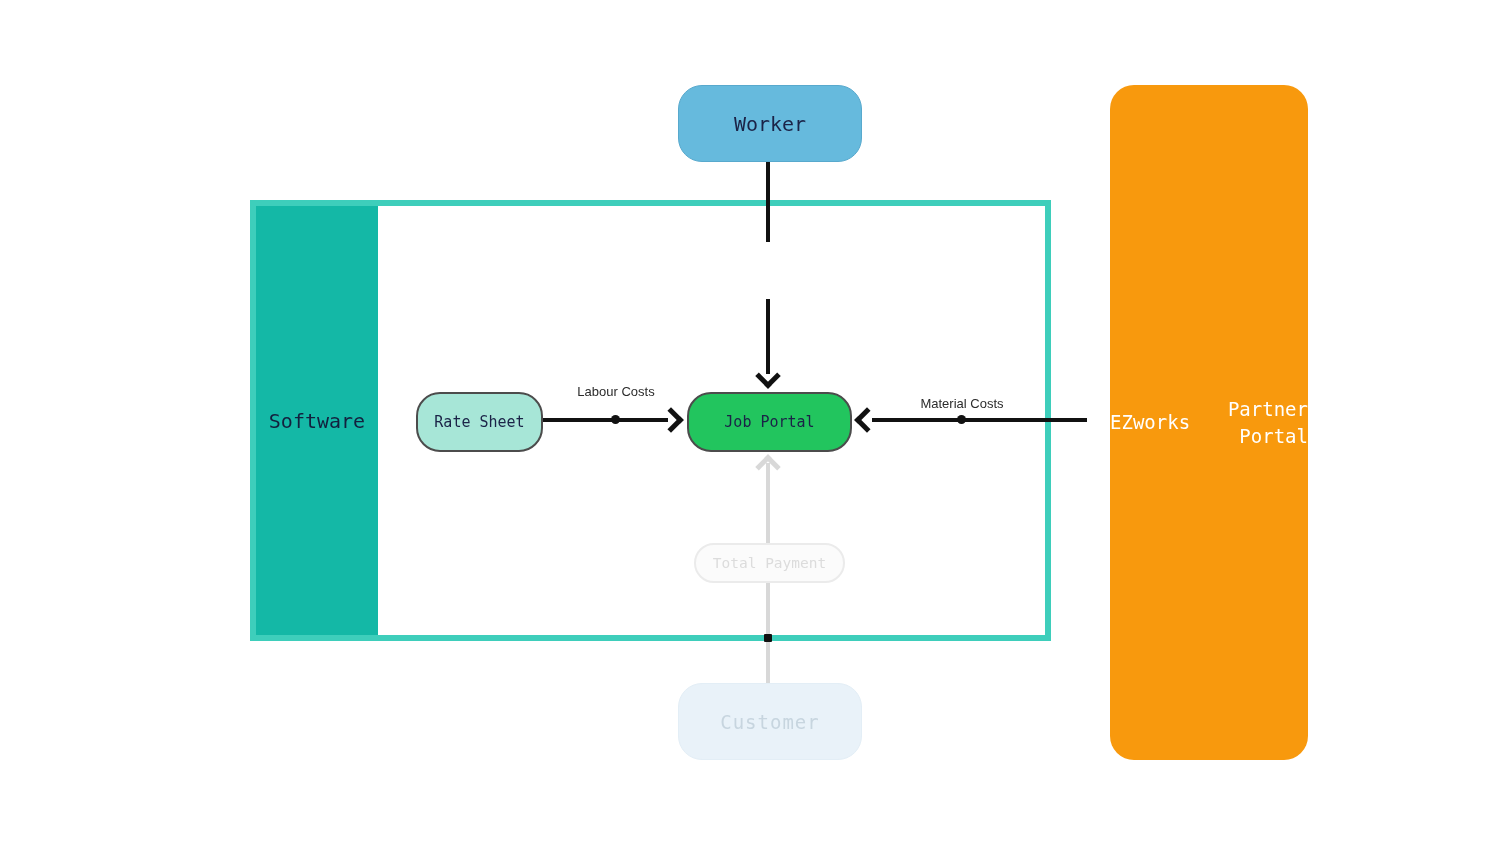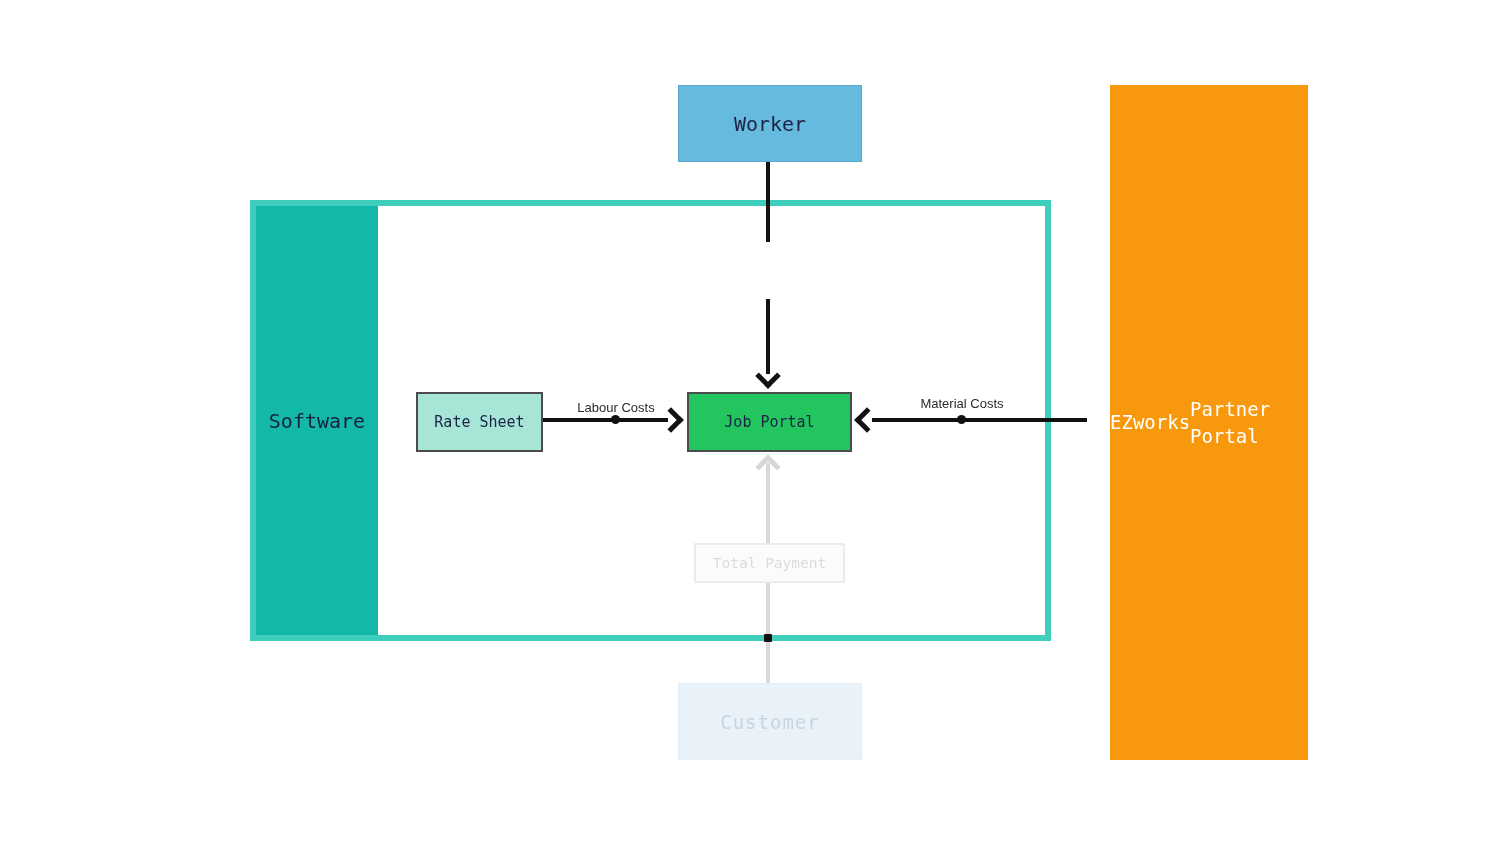--- a/index.html
+++ b/index.html
@@ -11,23 +11,24 @@
     overflow: hidden;
     font-family: "DejaVu Sans Mono", monospace;
   }
 
   
   .node {
     position: absolute;
     display: flex;
     align-items: center;
     justify-content: center;
-    text-align: left;
+    text-align: right;
     box-sizing: border-box;
     color: #1b2347;
+    border-radius: 24px;
   }
 
   .worker {
     left: 678px; top: 85px; width: 184px; height: 77px;
     background: #66badd;
     border: 1px solid #58a9cd;
     font-size: 20px;
   }
 
   .customer {
@@ -150,21 +151,21 @@
   </div>
 
   <div class="line" style="left:766px; top:161px; width:4px; height:81px;"></div>
 
   <div class="line" style="left:766px; top:299px; width:4px; height:75px;"></div>
   <div class="chev down" style="left:759px; top:367px;"></div>
 
   <div class="line" style="left:543px; top:418px; width:125px; height:4px;"></div>
   <div class="chev right" style="left:662px; top:411px;"></div>
   <div class="dot" style="left:611px; top:415px;"></div>
-  <div class="edge-label" style="left:546px; top:400px; width:140px;">Labour Costs</div>
+  <div class="edge-label" style="left:546px; top:384px; width:140px;">Labour Costs</div>
 
   <div class="line" style="left:872px; top:418px; width:215px; height:4px;"></div>
   <div class="chev left" style="left:858px; top:411px;"></div>
   <div class="dot" style="left:957px; top:415px;"></div>
   <div class="edge-label" style="left:872px; top:396px; width:180px;">Material Costs</div>
 
   <div class="line gray" style="left:766px; top:463px; width:4px; height:80px;"></div>
   <div class="chev up gray" style="left:759px; top:458px;"></div>
 
   <div class="line gray" style="left:766px; top:583px; width:4px; height:100px;"></div>

